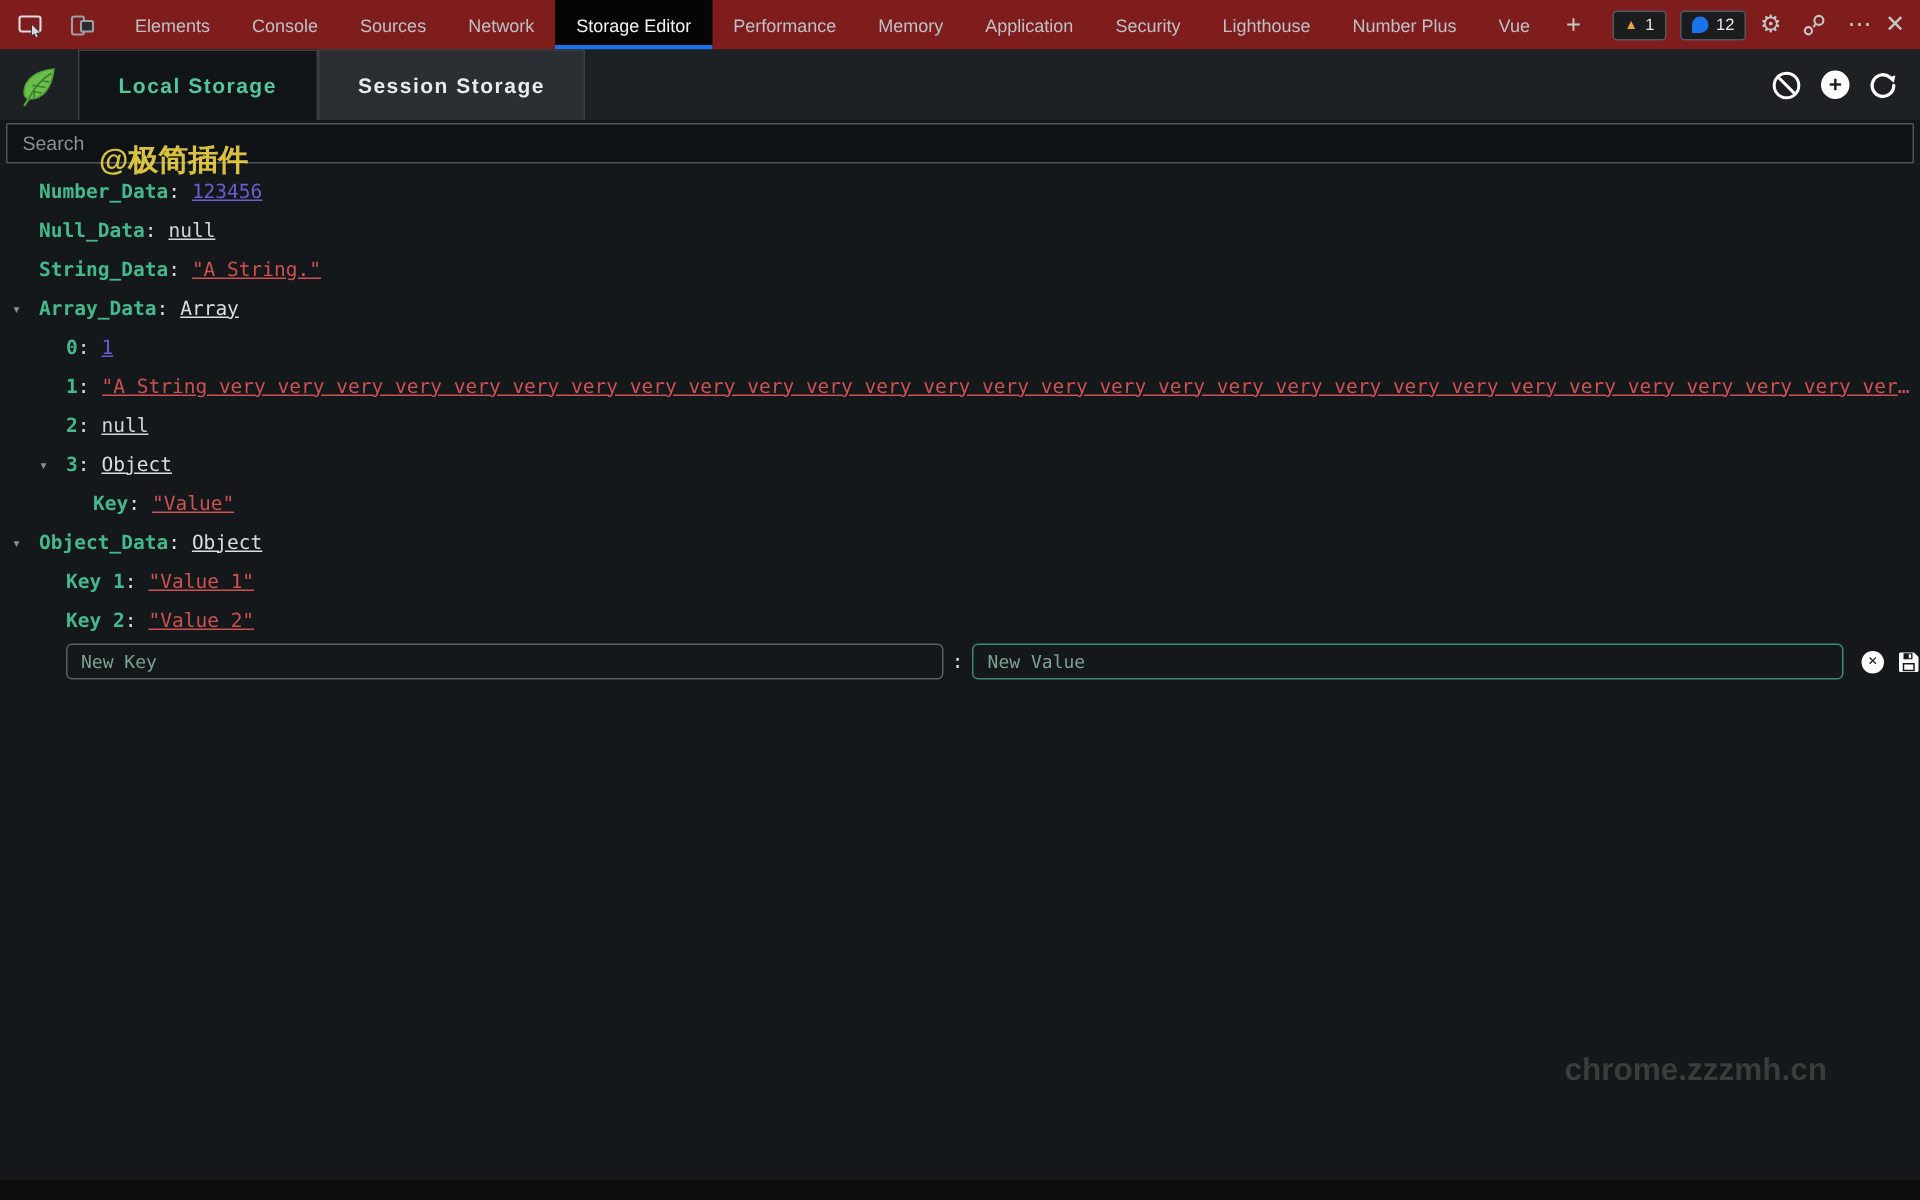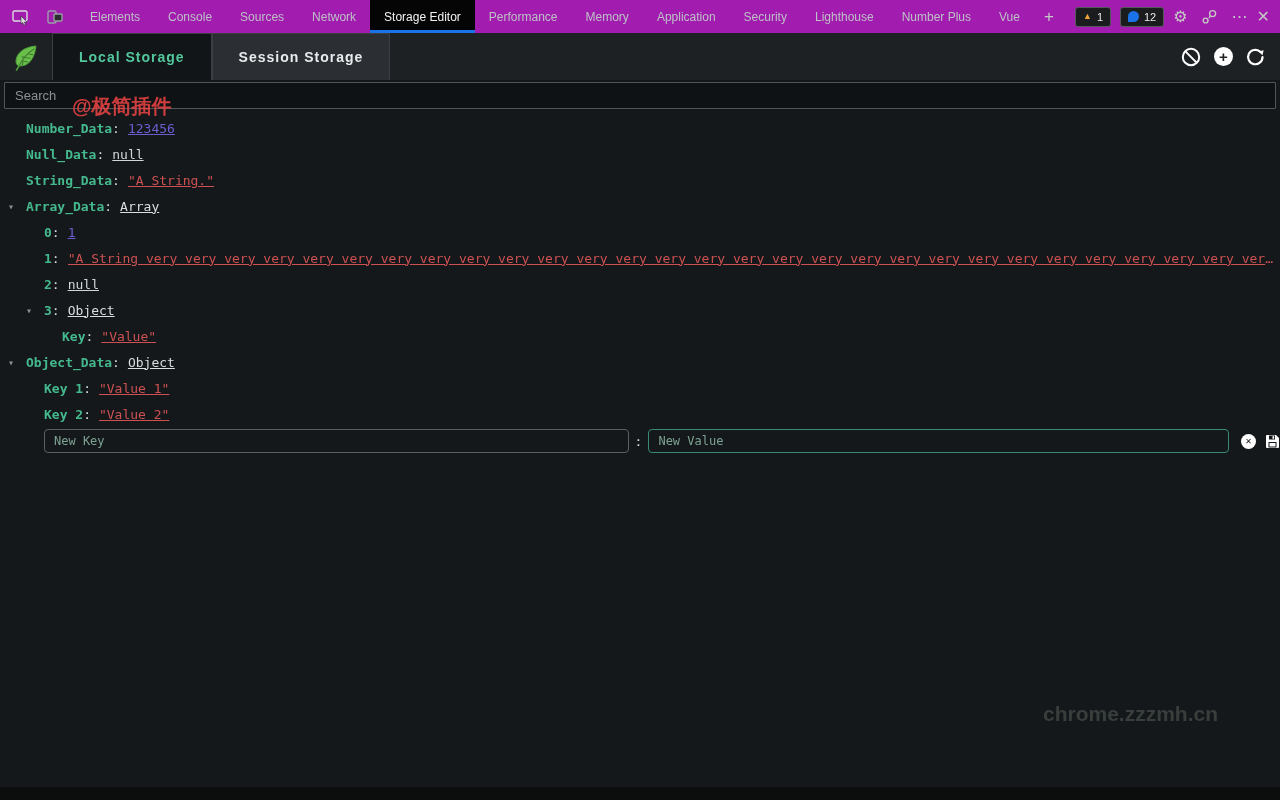--- a/index.html
+++ b/index.html
@@ -1,39 +1,39 @@
 <!DOCTYPE html>
 <html><head>
 <meta charset="utf-8">
 <style>
   * { margin:0; padding:0; box-sizing:border-box; }
   html,body { width:1280px; height:800px; overflow:hidden; }
   body { background:#14181a; font-family:"Liberation Sans", sans-serif; position:relative; }
 
   
-  .devtools-bar { height:33px; background:#a21caf; display:flex; align-items:stretch; }
+  .devtools-bar { height:33px; background:#7f1d1d; display:flex; align-items:stretch; }
   .dt-icons { display:flex; align-items:center; gap:8px; padding:0 8px 0 8px; }
   .dt-iconbtn { width:26px; height:24px; display:flex; align-items:center; justify-content:center; border-radius:3px; }
   .dt-tabs { display:flex; align-items:stretch; }
   .dt-tab { display:flex; align-items:center; padding:0 14px; color:#bdc1c6; font-size:12px; white-space:nowrap; cursor:default; }
   .dt-tab.active { background:#050505; color:#f1f3f4; border-bottom:3px solid #1a73e8; padding-top:3px; }
   .dt-plus { display:flex; align-items:center; padding:0 10px; color:#c4c7c5; font-size:17px; }
   .dt-right { margin-left:auto; display:flex; align-items:center; gap:9px; padding-right:10px; }
   .badge { display:flex; align-items:center; gap:5px; border:1px solid #55585c; background:#1b1c1e; border-radius:3px; padding:3px 7px; color:#e8eaed; font-size:11px; }
   .tri { color:#f0a13c; font-size:9px; line-height:1; }
   .bubble { width:11px; height:11px; background:#1a73e8; border-radius:55% 55% 55% 0; display:inline-block; }
   .dt-glyph { color:#c4c7c5; font-size:16px; line-height:1; cursor:default; }
 
   
   .ext-header { height:47px; background:#1d2124; display:flex; align-items:stretch; position:relative; }
   .leaf-wrap { width:52px; display:flex; align-items:center; justify-content:center; }
   .ext-tabs { display:flex; align-items:stretch; font-family:Liberation Sans, sans-serif; }
   .ext-tab { display:flex; align-items:center; padding:0 26px; font-size:14px; font-weight:700; border:1px solid #3a3f43; border-bottom:none; background:#121517; color:#52c79b; letter-spacing:1px; cursor:pointer; }
   .ext-tab.active { background:#2b2f34; color:#e8ebec; }
-  .ext-watermark { position:absolute; left:72px; top:60px; font-size:20px; font-weight:700; color:#ef4444; opacity:.85; pointer-events:none; z-index:3; }
+  .ext-watermark { position:absolute; left:66px; top:60px; font-size:20px; font-weight:700; color:#fde047; opacity:.85; pointer-events:none; z-index:3; }
   .ext-actions { margin-left:auto; display:flex; align-items:center; gap:12px; padding-right:14px; }
   .circle-add { width:19px; height:19px; background:#ffffff; border-radius:50%; color:#1d2124; font-size:15px; font-weight:700; display:flex; align-items:center; justify-content:center; line-height:1; }
 
   
   .search-row { padding:2px 4px 4px 4px; background:#14181a; }
   .search-input { width:100%; height:27px; background:#0f1214; border:1px solid #50555a; border-radius:1px; color:#d5dbe0; font-size:13px; padding:0 10px; outline:none; }
   .search-input::placeholder { color:#8b9094; }
 
   
   .tree { font-family:"DejaVu Sans Mono","Liberation Mono",monospace; font-size:13px; padding-top:2px; }

